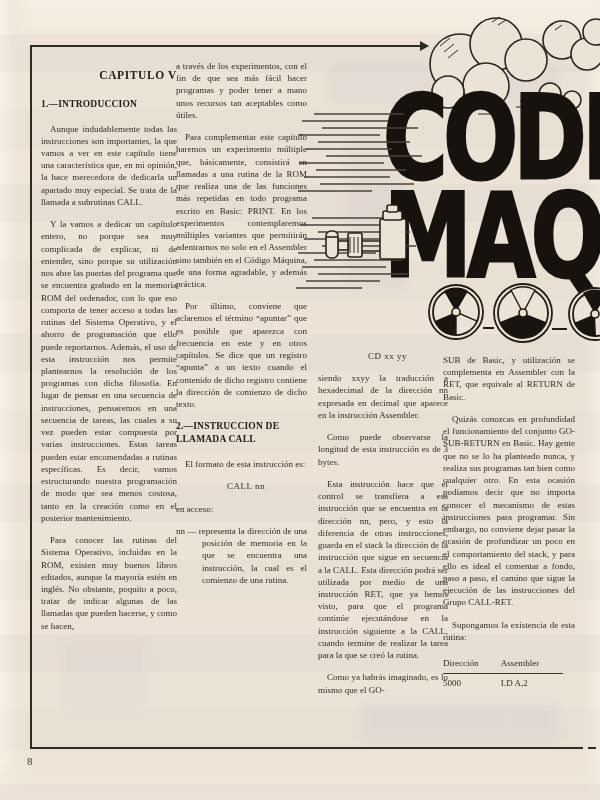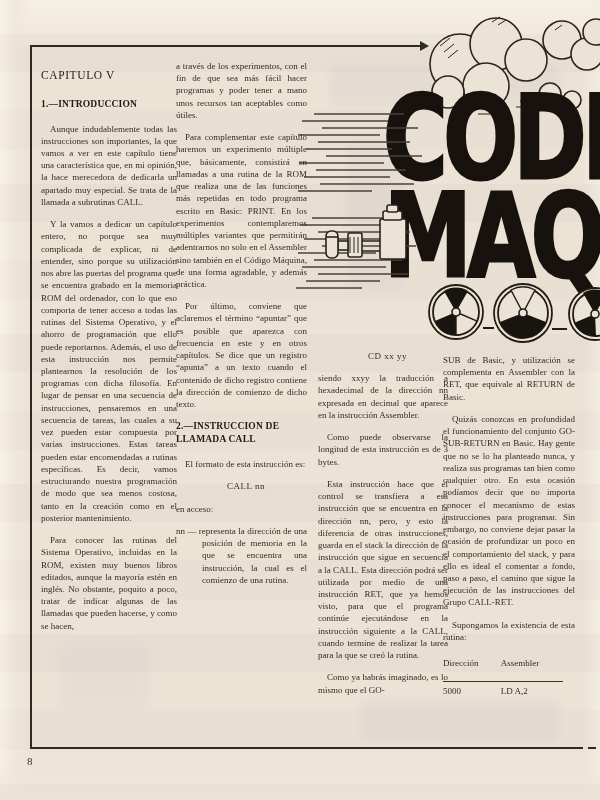--- a/index.html
+++ b/index.html
@@ -33,28 +33,28 @@
   #frame-bottom-dash{left:588px;top:747px;width:8px;height:2px;}
 
   
   .col{position:absolute;font-size:9px;line-height:1.36;text-align:justify;}
   #col1{left:41px;top:68px;width:136px;}
   #col2{left:176px;top:60px;width:131px;}
   #col3{left:318px;top:350px;width:130px;}
   #col4{left:443px;top:354px;width:132px;}
   .col p{margin:0 0 10px 0;text-indent:9px;}
   .col p.noindent{text-indent:0;}
-  h1.chapter{font-size:11.5px;font-weight:normal;text-align:left;margin:0 0 14px 0;
+  h1.chapter{font-size:11.5px;font-weight:bold;text-align:right;margin:0 0 14px 0;
     letter-spacing:.6px;color:#221c13;}
   h2.section{font-size:9.5px;font-weight:bold;text-align:left;margin:4px 0 12px 0;
     letter-spacing:.2px;color:#221c13;}
   .codeline{text-align:center;text-indent:0;margin:12px 0 12px 0;letter-spacing:.5px;}
   .hang{padding-left:26px;text-indent:-26px !important;}
   .asm-table{margin-top:14px;width:120px;border-collapse:collapse;font-size:9px;}
-  .asm-table th{font-weight:normal;text-align:left;border-bottom:1.2px solid #3d352a;padding:0 4px 12px 0;}
+  .asm-table th{font-weight:normal;text-align:left;border-bottom:1.2px solid #3d352a;padding:0 4px 4px 0;}
   .asm-table td{padding:3px 4px 0 0;text-align:left;}
 
   
   #title-art{position:absolute;left:0;top:0;width:600px;height:360px;pointer-events:none;}
   .bigline{position:absolute;white-space:nowrap;overflow:hidden;color:#17120d;
     font-family:"DejaVu Sans", sans-serif;font-weight:bold;}
   .bigline .stretch{display:inline-block;transform:scaleX(0.76);transform-origin:left top;
     -webkit-text-stroke:3px #17120d;letter-spacing:-6px;}
   #big1{left:383px;top:80px;width:217px;height:122px;font-size:116px;line-height:1;}
   #big2{left:384px;top:178px;width:216px;height:128px;font-size:116px;line-height:1;}

